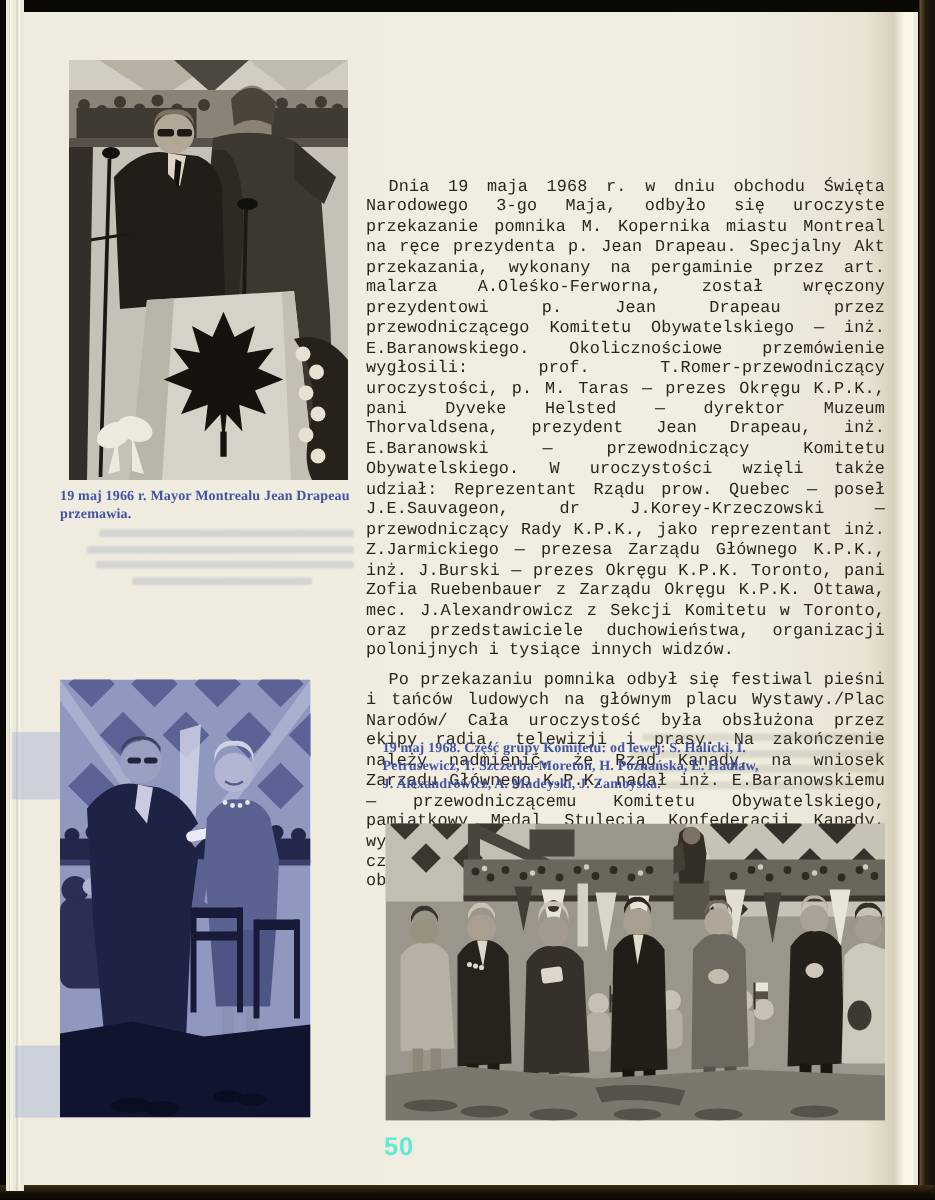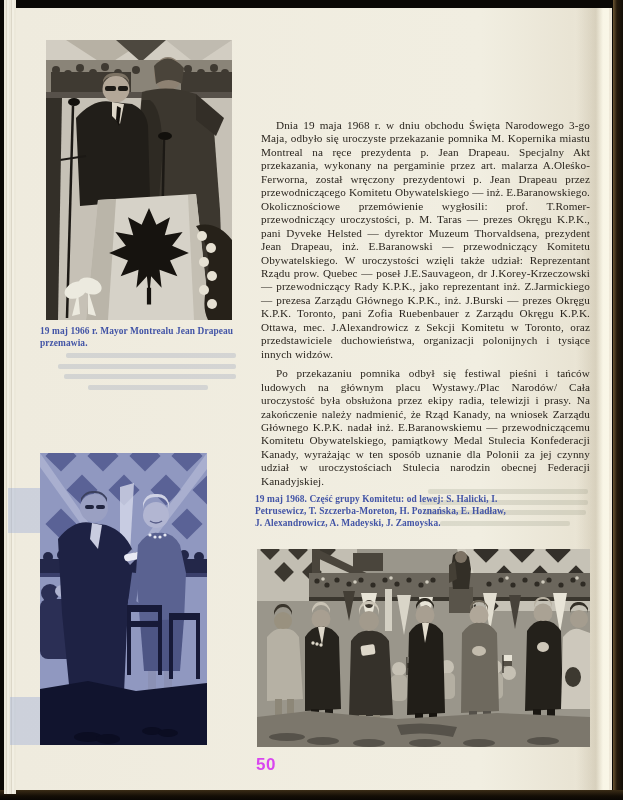--- a/index.html
+++ b/index.html
@@ -36,25 +36,25 @@
   .photo{position:absolute;display:block;}
   .caption{
     position:absolute;color:#4254a6;font-weight:700;
     font-size:9.4px;line-height:11.8px;letter-spacing:.1px;
   }
   #article{
     position:absolute;left:244px;top:119px;width:346px;
     color:#2a251e;font-size:11.2px;line-height:13.45px;
     text-align:justify;letter-spacing:.1px;
   }
-  #article p{margin:0 0 6px 17px;text-indent:15px;}
+  #article p{margin:0 0 6px 0;text-indent:15px;font-family:Liberation Mono, monospace;}
   #page-number{
     position:absolute;left:256px;top:755px;
     font-family:"Liberation Sans","DejaVu Sans",sans-serif;
-    font-weight:700;font-size:17px;color:#d946ef;letter-spacing:.5px;
+    font-weight:700;font-size:17px;color:#5eead4;letter-spacing:.5px;
   }
   
   .ghost{position:absolute;filter:blur(.7px);}
   .ghost .gl{height:5px;margin-bottom:5.5px;background:rgba(100,118,165,.20);border-radius:2px;}
   .ghost.green .gl{background:rgba(120,130,105,.18);}
   
   .blue-patch{position:absolute;background:rgba(150,168,215,.38);filter:blur(.5px);}
 </style>
 </head>
 <body>

